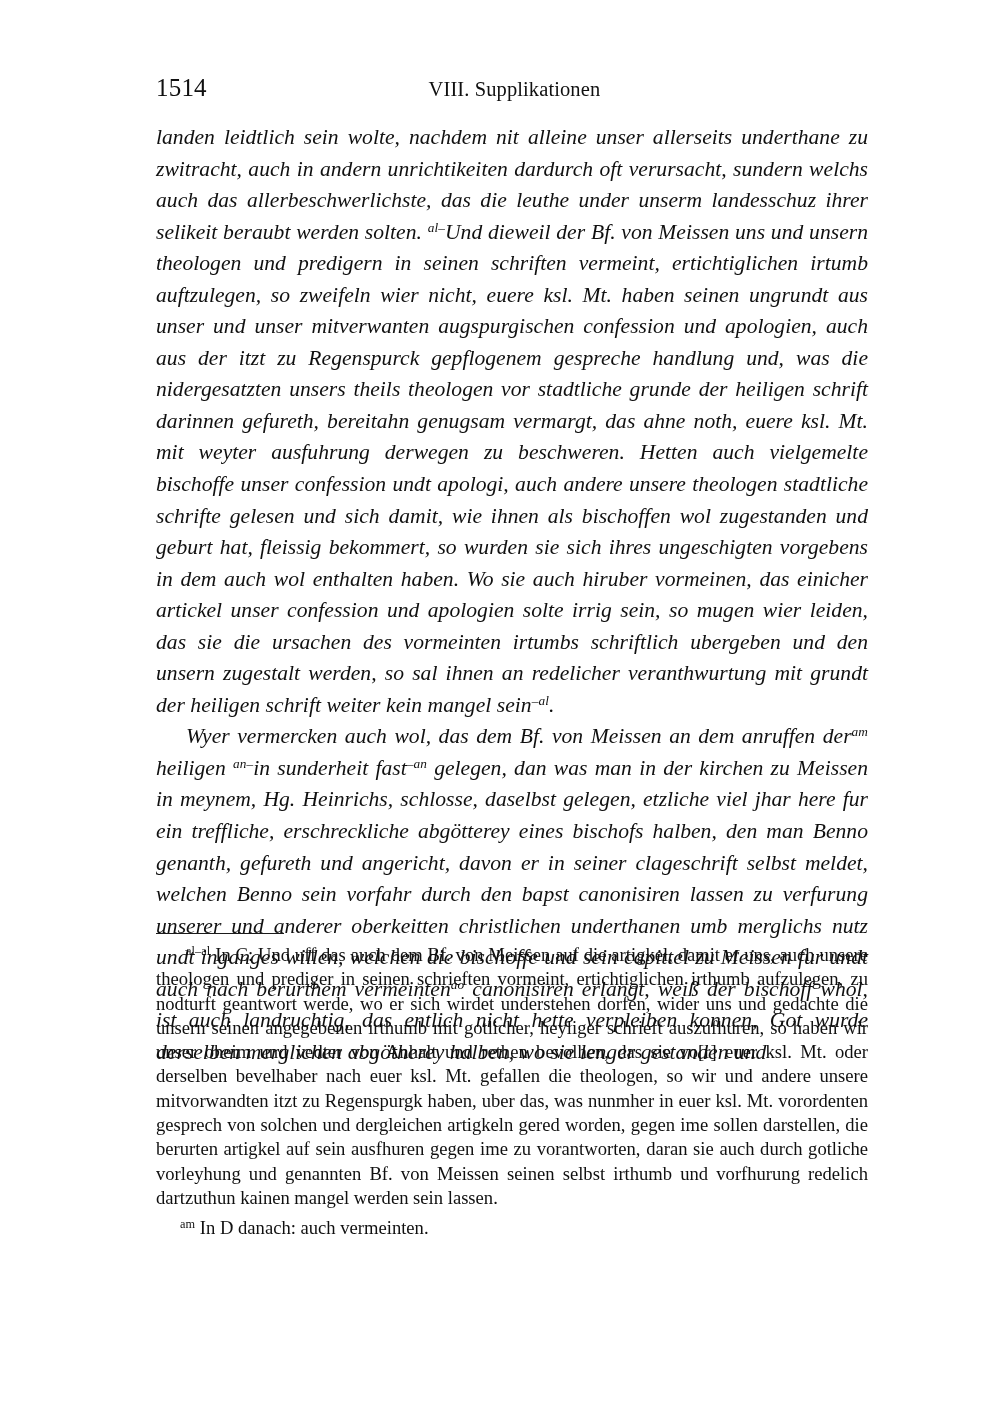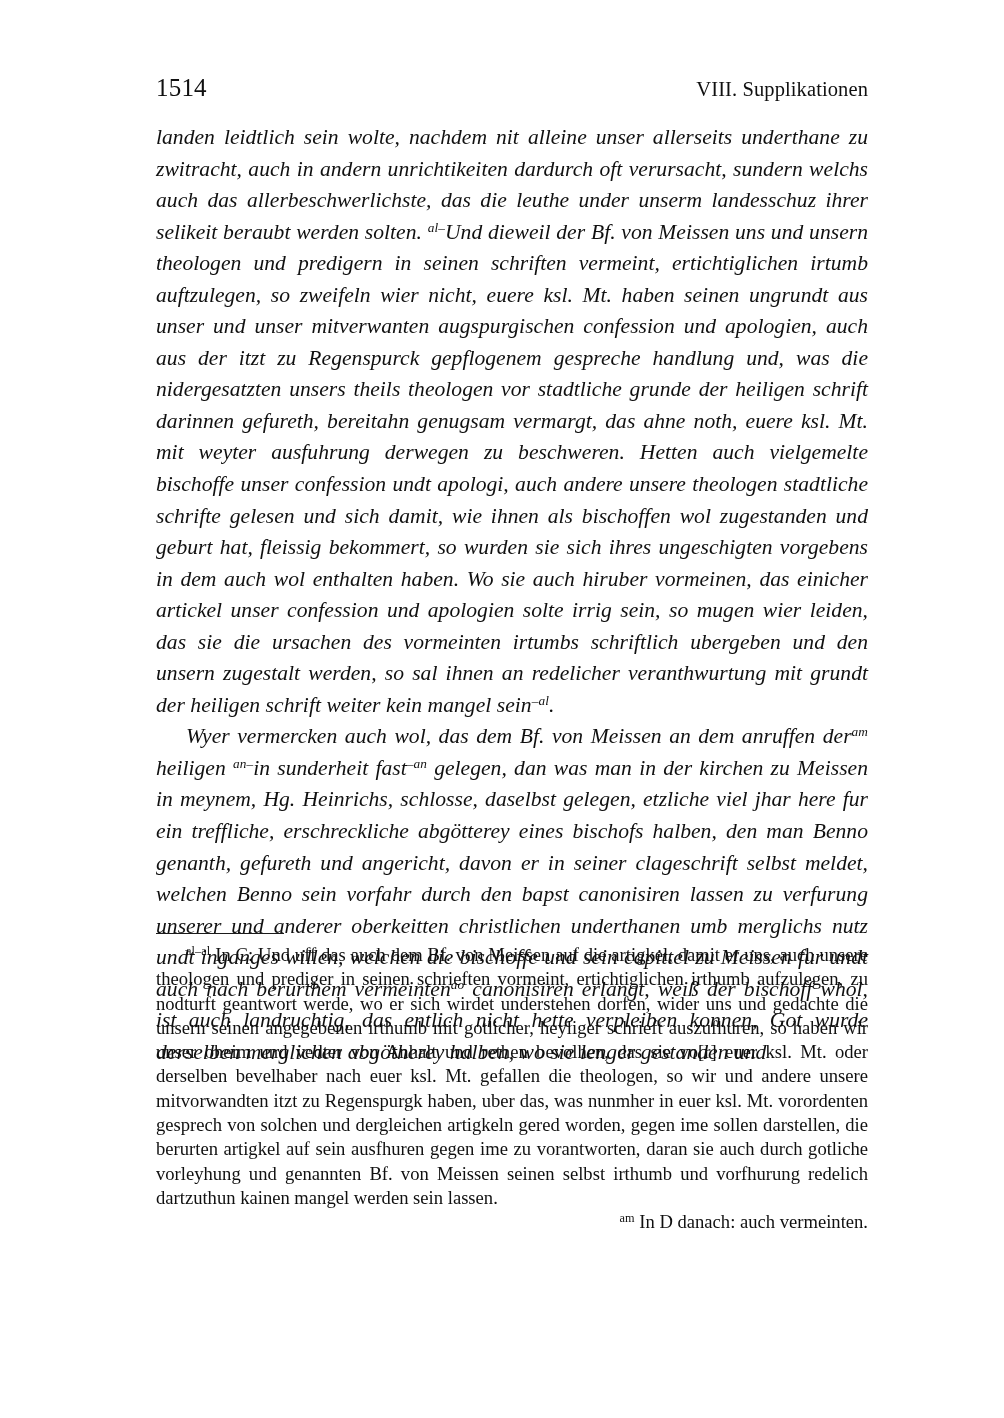--- a/index.html
+++ b/index.html
@@ -32,21 +32,21 @@
     display: flex;
     align-items: baseline;
   }
   .folio {
     font-size: 25px;
     letter-spacing: 0.2px;
     white-space: nowrap;
   }
   .running-title {
     flex: 1;
-    text-align: right;
+    text-align: center;
     font-size: 20.5px;
     letter-spacing: 0.1px;
     margin-left: -46px;
     white-space: nowrap;
   }
 
   
   .body-block {
     position: absolute;
     left: 156px;
@@ -99,21 +99,22 @@
     line-height: 24.3px;
     text-align: justify;
     text-justify: inter-word;
     hyphens: none;
   }
   .fn-long {
     text-indent: 30px;
   }
   .fn-short {
     text-indent: 24px;
-    text-align: right;
+    text-align: left;
+    margin-top: 6px;
   }
   .fn sup.sig {
     font-size: 0.66em;
     vertical-align: 0.5em;
     line-height: 0;
   }
   .it {
   }
   .sp {
     display: inline;

